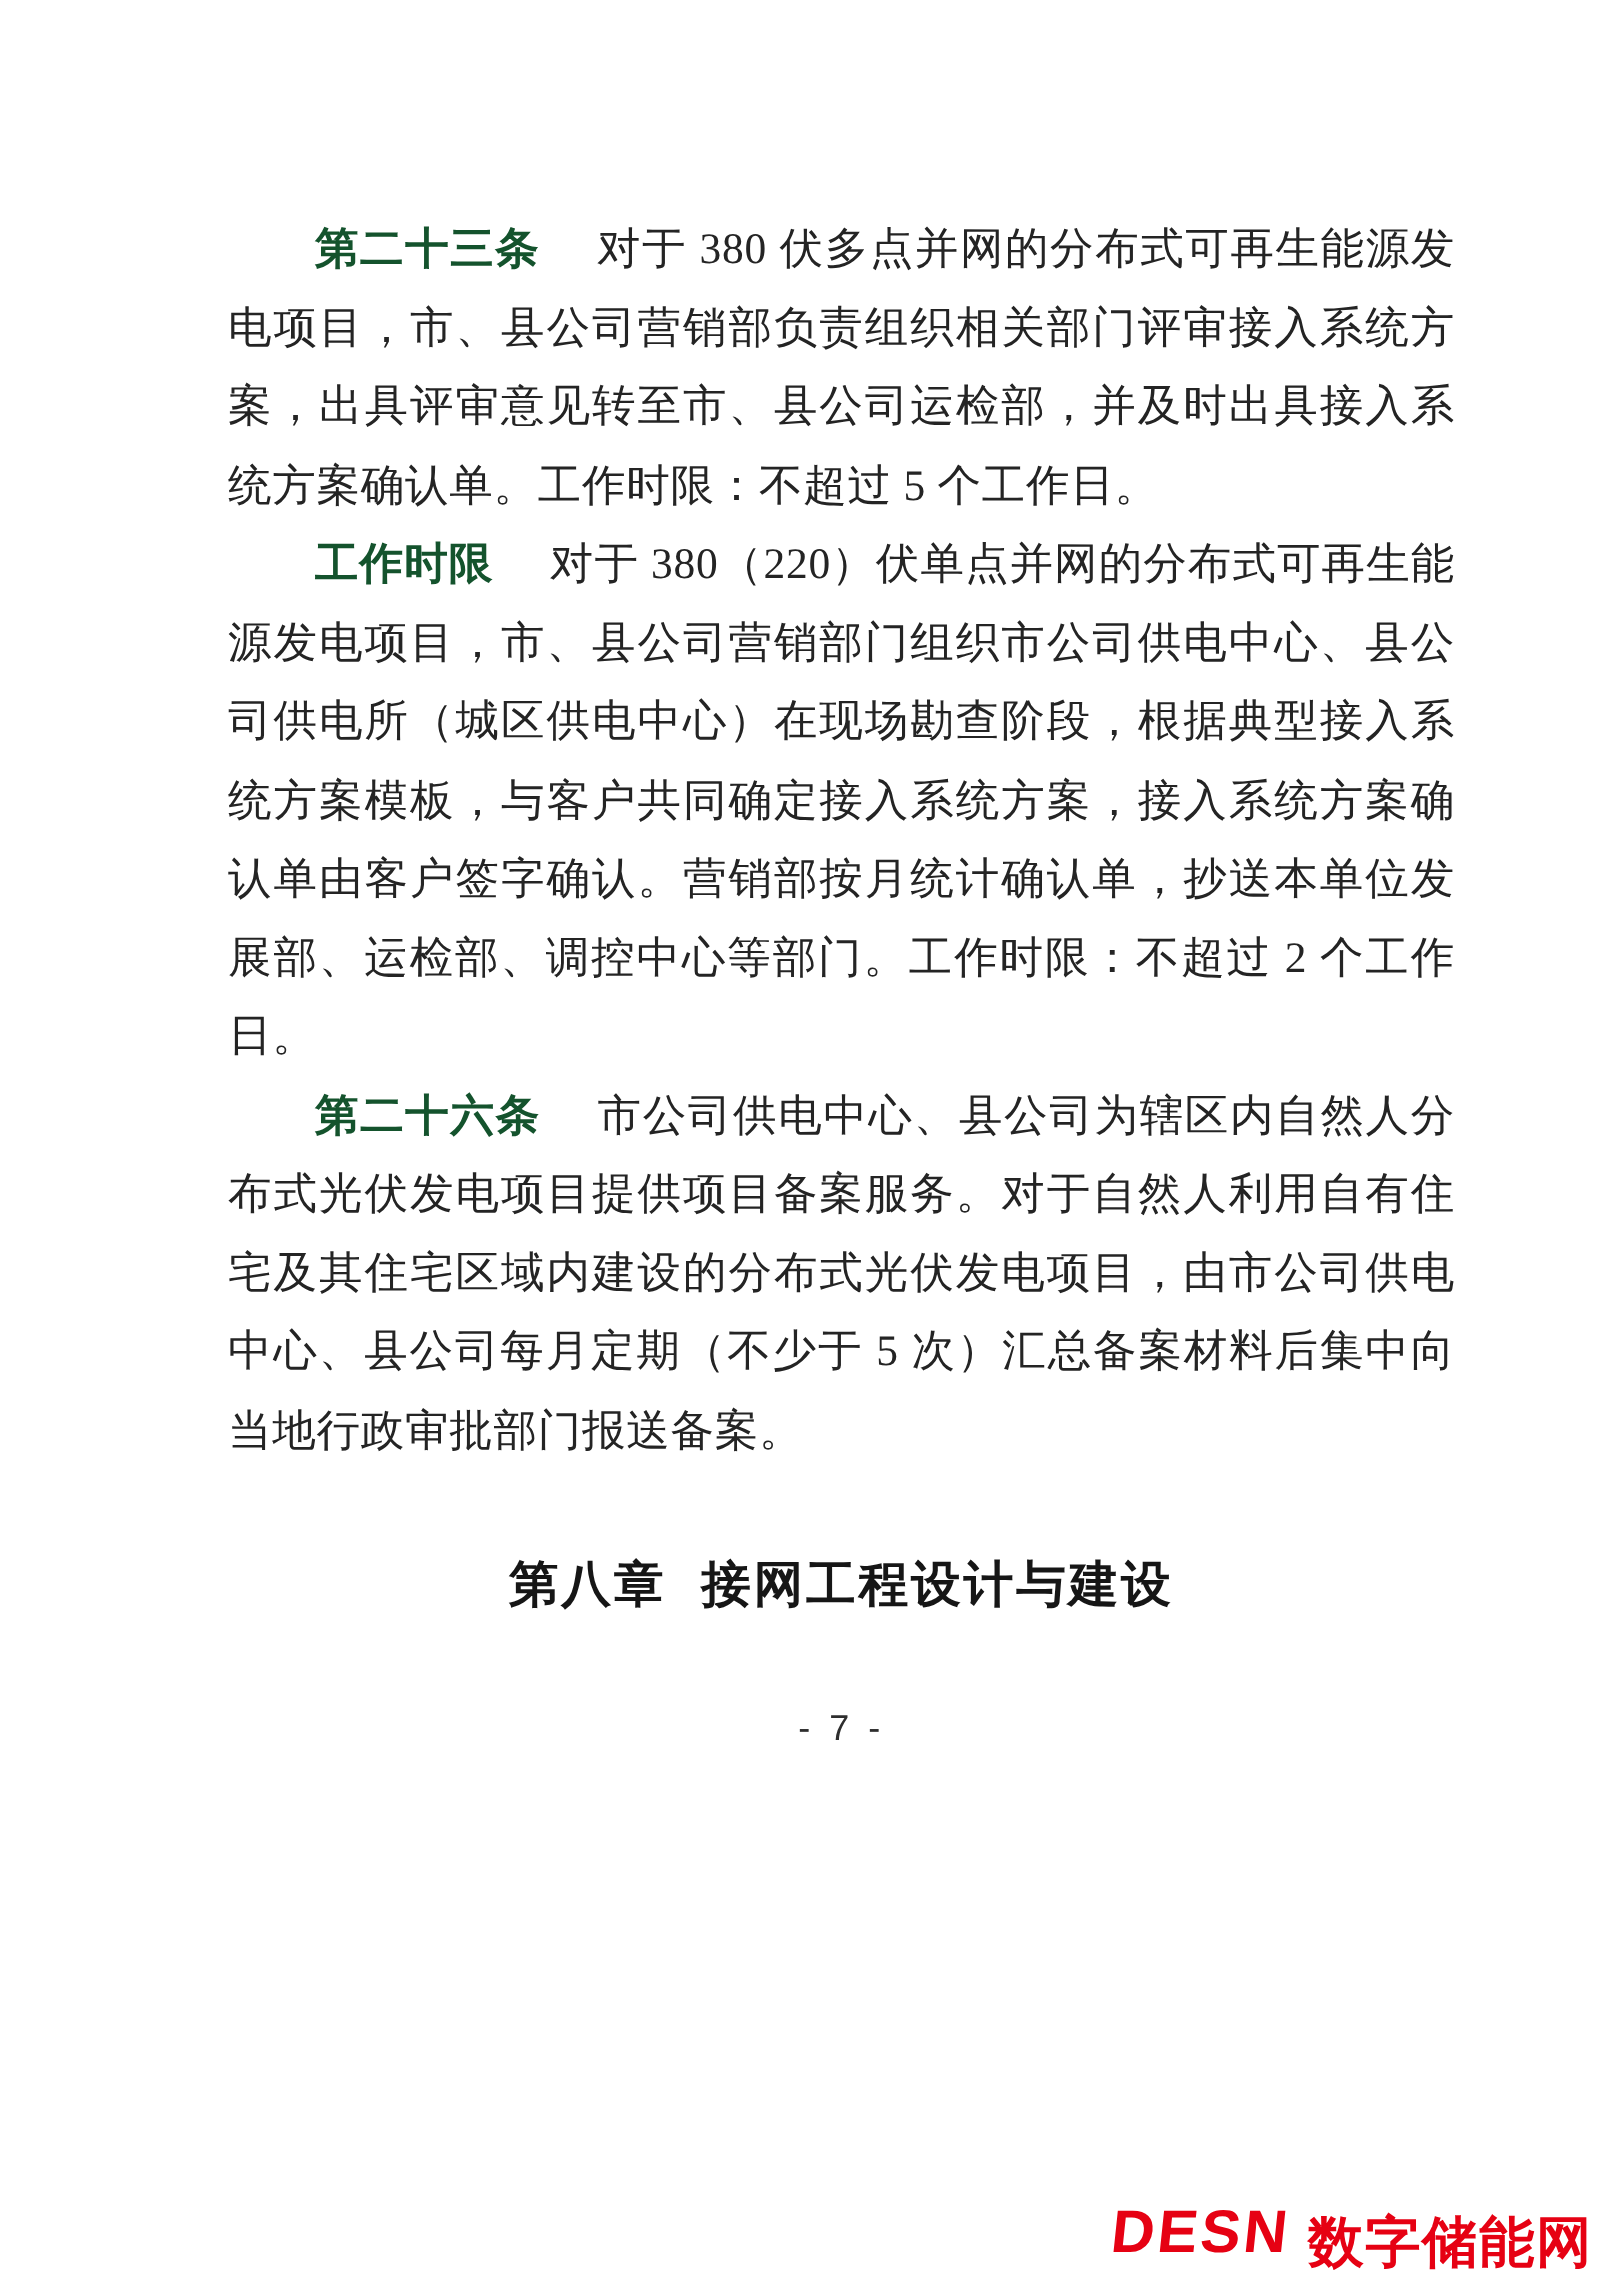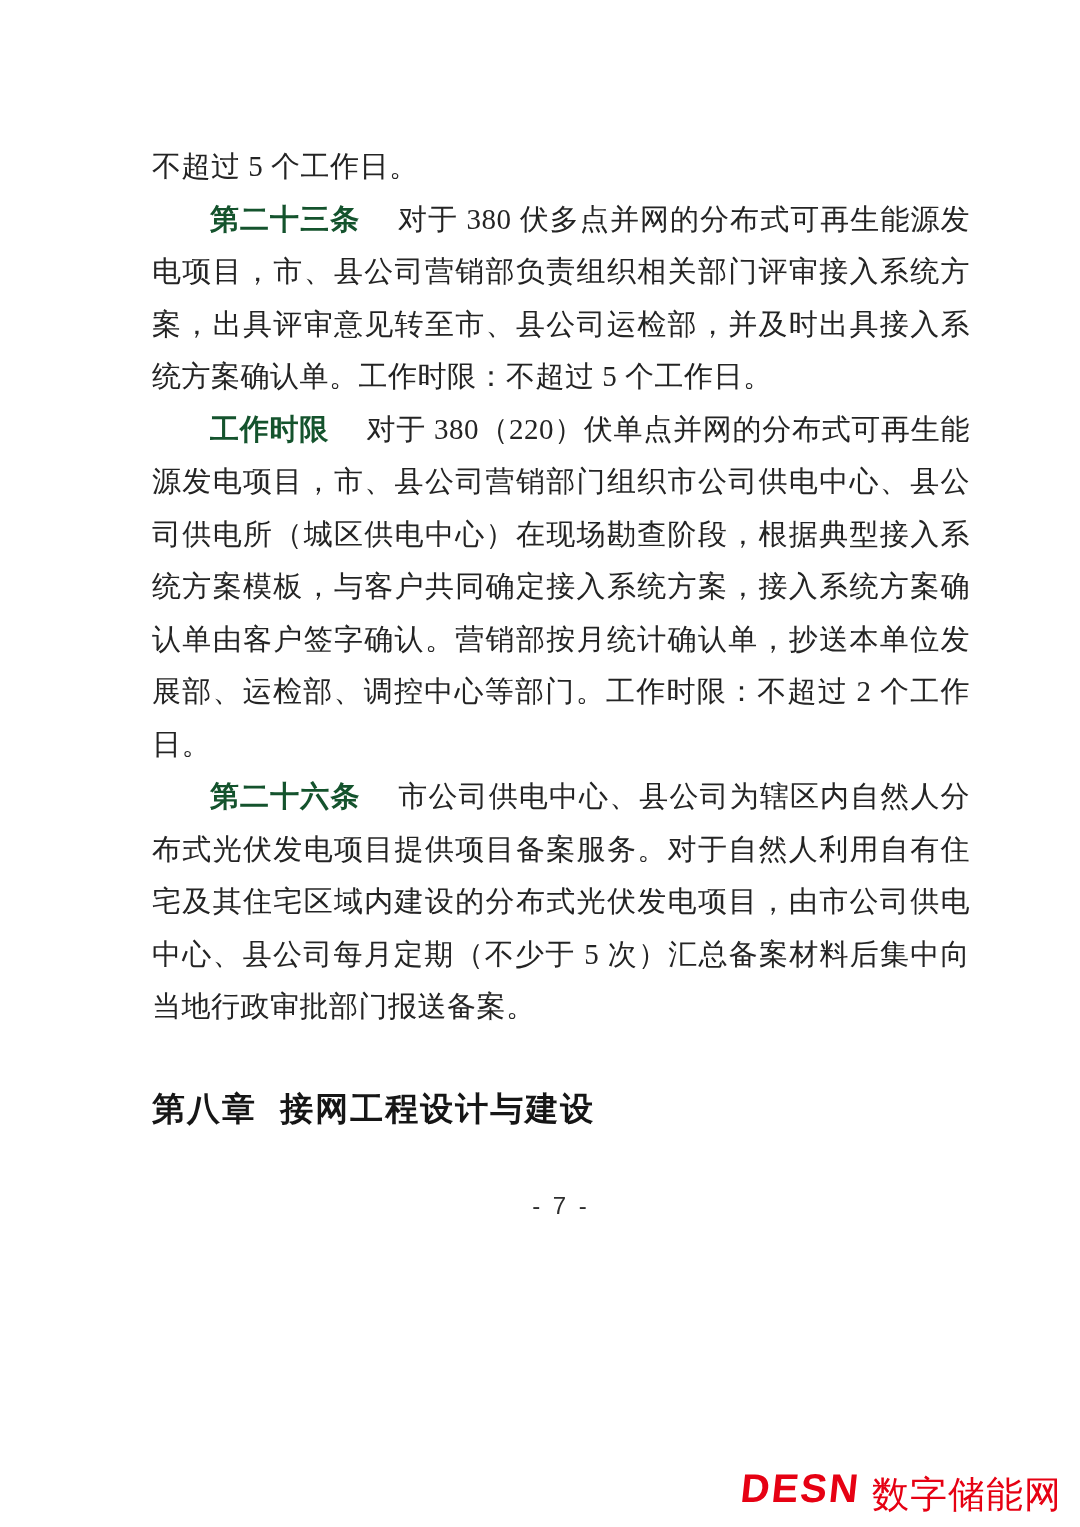--- a/index.html
+++ b/index.html
@@ -29,21 +29,21 @@
   }
   .para.indent { text-indent: 2em; }
   .article-lead {
     font-weight: bold;
     color: #14532d;
     margin-right: 1.3em;
     margin-top: 20px;
   }
   .chapter-heading {
     margin-top: 54px;
-    text-align: left;
+    text-align: center;
     font-family: "Liberation Sans", "DejaVu Sans", sans-serif;
     font-size: 33px;
     font-weight: 700;
     color: #161616;
     letter-spacing: 2px;
     word-spacing: 12px;
     line-height: 44px;
   }
   .page-number {
     margin-top: 60px;
@@ -67,33 +67,32 @@
     font-family: "Liberation Sans", "DejaVu Sans", sans-serif;
     font-size: 40px;
     font-weight: 800;
     letter-spacing: 2px;
     transform: skewX(-6deg);
     line-height: 1;
   }
   .logo-cn {
     font-family: "Liberation Sans", "DejaVu Sans", sans-serif;
     font-size: 37px;
-    font-weight: 400;
+    font-weight: 700;
     letter-spacing: 1px;
     line-height: 1;
     margin-top: 14px;
   }
 </style>
 </head>
 <body>
 
 <div class="page">
   <div class="content">
 
-    <p class="para"><span>不超过 5 个工作日。</span></p>
 
     <p class="para indent"><span class="article-lead">第二十三条</span><span>对于 380 伏多点并网的分布式可再生能源发电项目，市、县公司营销部负责组织相关部门评审接入系统方案，出具评审意见转至市、县公司运检部，并及时出具接入系统方案确认单。工作时限：不超过 5 个工作日。</span></p>
 
     <p class="para indent"><span class="article-lead">工作时限</span><span>对于 380（220）伏单点并网的分布式可再生能源发电项目，市、县公司营销部门组织市公司供电中心、县公司供电所（城区供电中心）在现场勘查阶段，根据典型接入系统方案模板，与客户共同确定接入系统方案，接入系统方案确认单由客户签字确认。营销部按月统计确认单，抄送本单位发展部、运检部、调控中心等部门。工作时限：不超过 2 个工作日。</span></p>
 
 
     <p class="para indent"><span class="article-lead">第二十六条</span><span>市公司供电中心、县公司为辖区内自然人分布式光伏发电项目提供项目备案服务。对于自然人利用自有住宅及其住宅区域内建设的分布式光伏发电项目，由市公司供电中心、县公司每月定期（不少于 5 次）汇总备案材料后集中向当地行政审批部门报送备案。</span></p>
 
     <h1 class="chapter-heading">第八章 接网工程设计与建设</h1>
 

